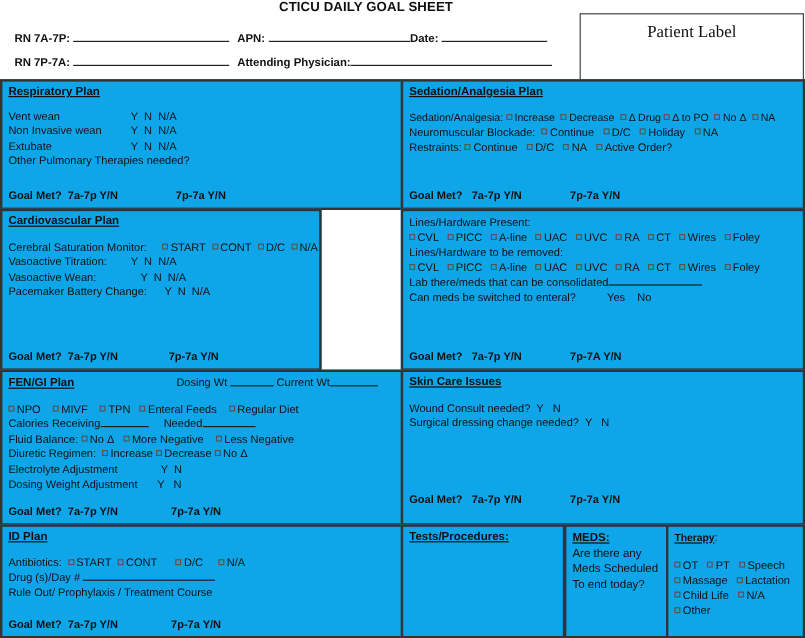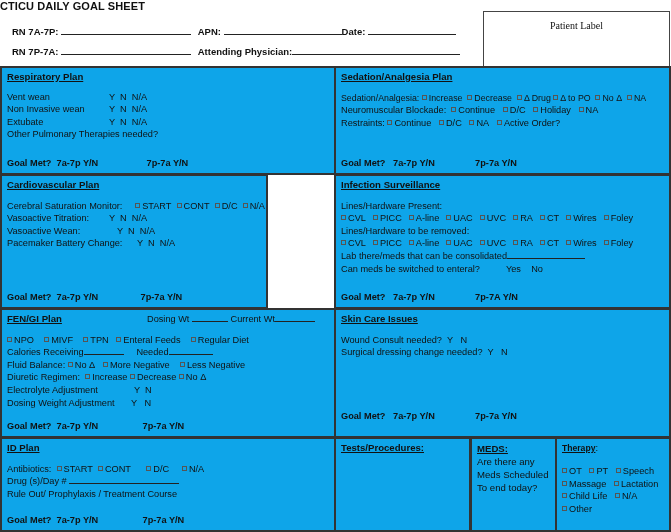--- a/index.html
+++ b/index.html
@@ -1,21 +1,21 @@
 <!DOCTYPE html>
 <html><head>
 <meta charset="utf-8">
 <style>
   * { box-sizing: border-box; margin: 0; padding: 0; }
   html, body { width: 671px; height: 532px; background: #ffffff; overflow: hidden; }
   body { font-family: "Liberation Sans", sans-serif; color: #111; font-size: 9px; position: relative; }
-  .title { position: absolute; top: 0; left: 0; width: 610px; font-weight: bold; font-size: 11px; letter-spacing: 0.1px; }
+  .title { position: absolute; top: 0; left: 0; width: 610px; text-align: center; font-weight: bold; font-size: 11px; letter-spacing: 0.1px; }
   .hdr-row { position: absolute; left: 12px; font-weight: bold; font-size: 9.5px; white-space: nowrap; }
   .blank { display: inline-block; border-bottom: 1px solid #222; height: 9px; vertical-align: baseline; }
-  .patient-label { position: absolute; left: 483px; top: 11px; width: 187px; height: 67px; border: 1px solid #444; font-family: "Liberation Serif", serif; font-size: 10px; text-align: center; padding-top: 8px; }
+  .patient-label { position: absolute; left: 483px; top: 11px; width: 187px; height: 67px; border: 1px solid #444; font-family: "Liberation Serif", serif; font-size: 14px; text-align: center; padding-top: 8px; }
   .box { position: absolute; border: 2px solid #333; background: #0ea5e9; padding: 3px 5px; line-height: 12.6px; font-size: 9.2px; }
   .box .head { font-weight: bold; text-decoration: underline; font-size: 9.6px; margin-bottom: 8px; }
   .box .goal { position: absolute; left: 5px; bottom: 3px; font-weight: bold; font-size: 9.2px; white-space: nowrap; }
   .line { white-space: nowrap; }
   .cb { display: inline-block; width: 5px; height: 5px; border: 1px solid #555; margin-right: 2px; vertical-align: 1px; }
   .gap { display: inline-block; }
 </style>
 </head>
 <body>
 
@@ -83,21 +83,20 @@
     <span class="cb"></span><span>D/C</span>&nbsp;
     <span class="cb"></span><span>N/A</span>
   </div>
   <div class="line"><span style="display:inline-block;width:102px;">Vasoactive Titration:</span><span style="white-space:pre;">Y  N  N/A</span></div>
   <div class="line"><span style="display:inline-block;width:110px;">Vasoactive Wean:</span><span style="white-space:pre;">Y  N  N/A</span></div>
   <div class="line"><span style="display:inline-block;width:130px;">Pacemaker Battery Change:</span><span style="white-space:pre;">Y  N  N/A</span></div>
   <div class="goal"><span>Goal Met?</span>&nbsp; <span style="display:inline-block;width:84px;">7a-7p Y/N</span><span>7p-7a Y/N</span></div>
 </div>
 
 <div class="box" style="left:334px;top:174px;width:337px;height:135px;">
-  <div class="head">Infection Surveillance</div>
   <div class="line">Lines/Hardware Present:</div>
   <div class="line" id="lines-present"><span class="cb"></span><span>CVL</span><span class="gap" style="width: 7px;"></span><span class="cb"></span><span>PICC</span><span class="gap" style="width: 7px;"></span><span class="cb"></span><span>A-line</span><span class="gap" style="width: 7px;"></span><span class="cb"></span><span>UAC</span><span class="gap" style="width: 7px;"></span><span class="cb"></span><span>UVC</span><span class="gap" style="width: 7px;"></span><span class="cb"></span><span>RA</span><span class="gap" style="width: 7px;"></span><span class="cb"></span><span>CT</span><span class="gap" style="width: 7px;"></span><span class="cb"></span><span>Wires</span><span class="gap" style="width: 7px;"></span><span class="cb"></span><span>Foley</span></div>
   <div class="line">Lines/Hardware  to be removed:</div>
   <div class="line" id="lines-removed"><span class="cb"></span><span>CVL</span><span class="gap" style="width: 7px;"></span><span class="cb"></span><span>PICC</span><span class="gap" style="width: 7px;"></span><span class="cb"></span><span>A-line</span><span class="gap" style="width: 7px;"></span><span class="cb"></span><span>UAC</span><span class="gap" style="width: 7px;"></span><span class="cb"></span><span>UVC</span><span class="gap" style="width: 7px;"></span><span class="cb"></span><span>RA</span><span class="gap" style="width: 7px;"></span><span class="cb"></span><span>CT</span><span class="gap" style="width: 7px;"></span><span class="cb"></span><span>Wires</span><span class="gap" style="width: 7px;"></span><span class="cb"></span><span>Foley</span></div>
   <div class="line"><span>Lab there/meds that can be consolidated</span><span class="blank" style="width:78px;"></span></div>
   <div class="line"><span>Can meds be switched to enteral?</span><span style="display:inline-block;width:26px;"></span><span>Yes</span>&nbsp;&nbsp;&nbsp;&nbsp;<span>No</span></div>
   <div class="goal"><span>Goal Met?</span>&nbsp;&nbsp; <span style="display:inline-block;width:82px;">7a-7p Y/N</span><span>7p-7A Y/N</span></div>
 </div>
 
 <div class="box" style="left:0;top:308px;width:336px;height:130px;">

